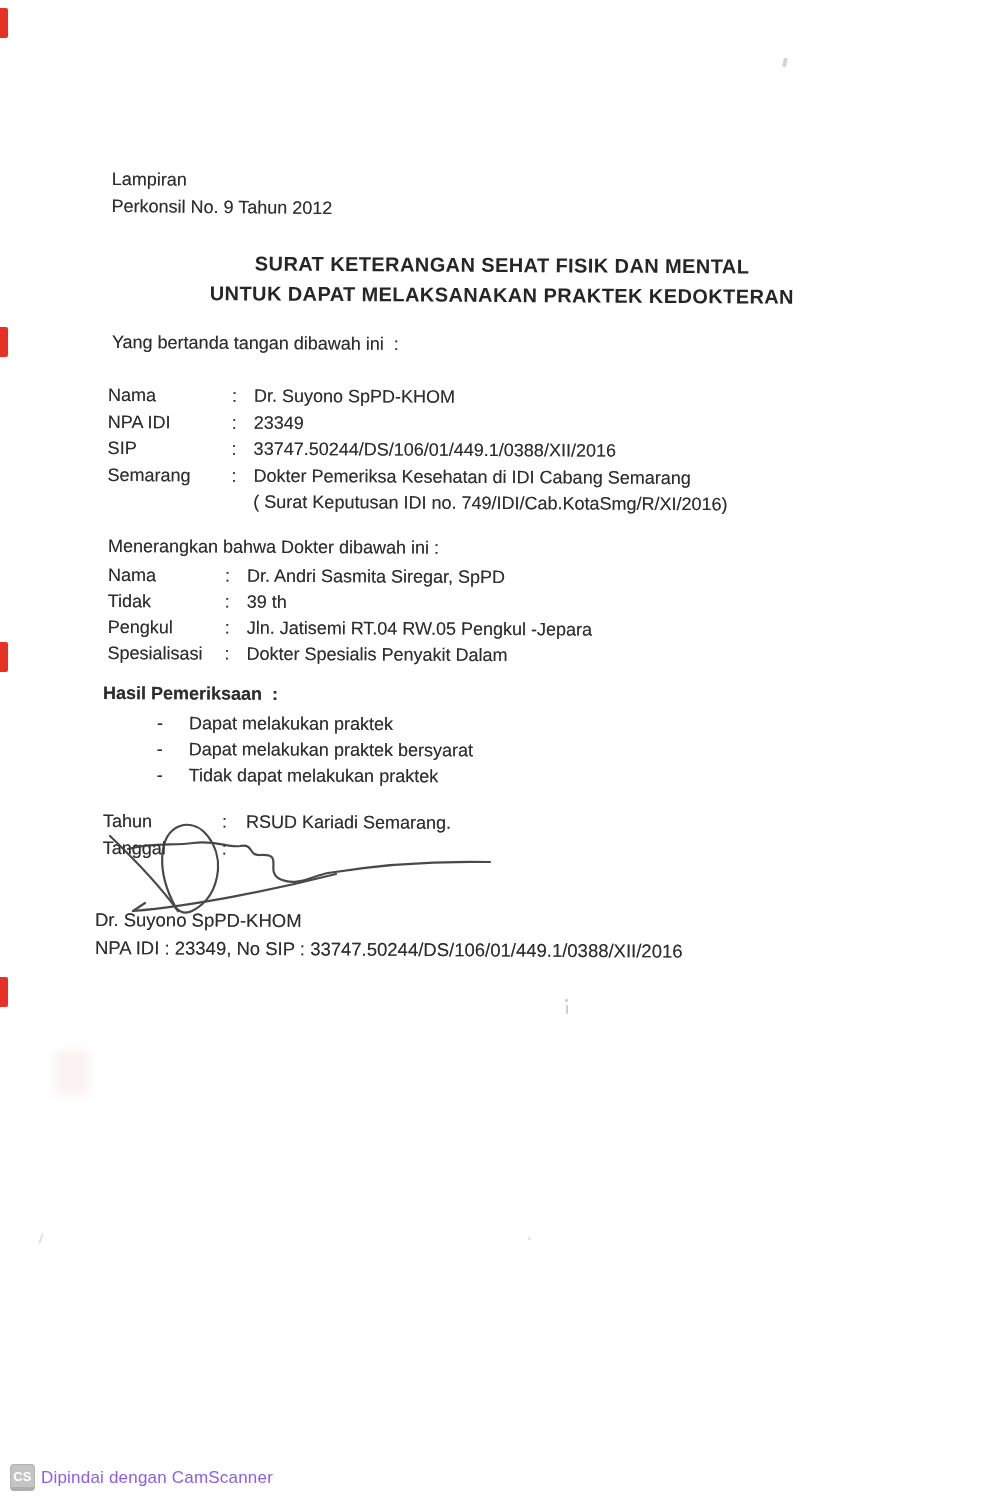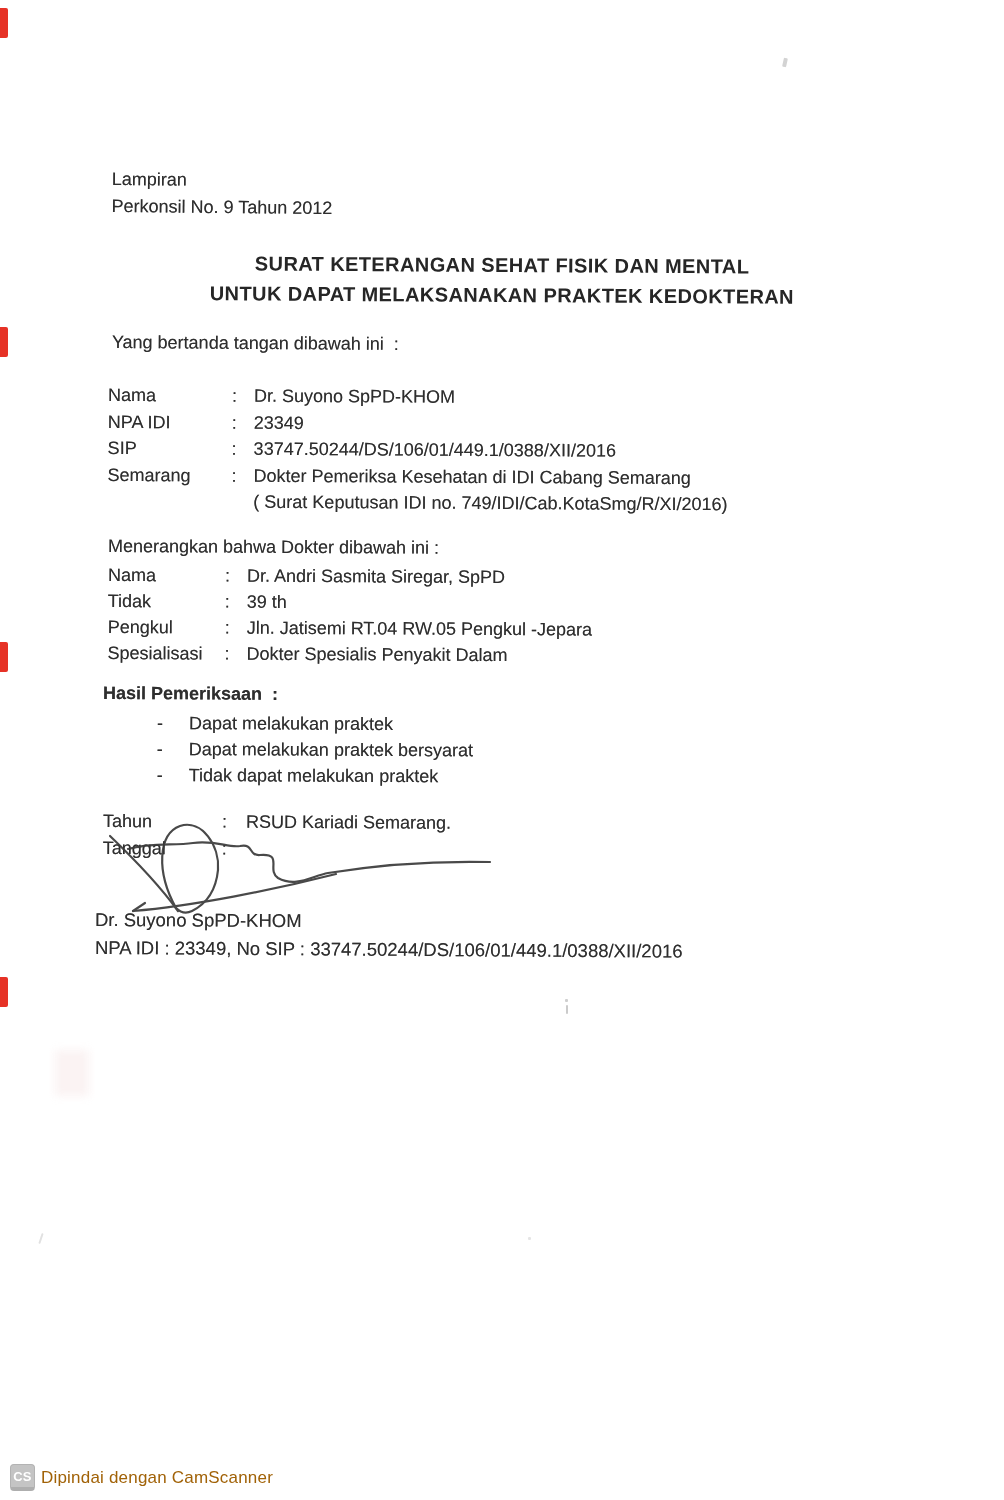--- a/index.html
+++ b/index.html
@@ -31,21 +31,21 @@
   .signature{left:98px;top:812px;width:400px;height:110px;}
   
   .redmark{left:0;width:8px;height:30px;background:#e63226;border-radius:0 2px 2px 0;filter:blur(0.4px);}
   
   .speck{background:#a8a8a8;border-radius:1px;}
   
   .cs-badge{left:10px;top:1464px;width:25px;height:27px;background:#c4c4c4;border:1px solid #b3b3b3;
             border-bottom:4px solid #aeaeae;border-radius:4px;box-sizing:border-box;
             display:flex;align-items:center;justify-content:center;
             color:#ffffff;font-size:13px;font-weight:bold;letter-spacing:0.2px;}
-  .footer-text{left:41px;top:1468px;font-size:17px;color:#a16207;letter-spacing:0.2px;}
+  .footer-text{left:41px;top:1468px;font-size:17px;color:#8b5cf6;letter-spacing:0.2px;}
 </style>
 </head>
 <body>
 
 <div class="page">
 
   <div class="abs redmark" style="top:8px"></div>
   <div class="abs redmark" style="top:327px"></div>
   <div class="abs redmark" style="top:642px"></div>
   <div class="abs redmark" style="top:977px"></div>

